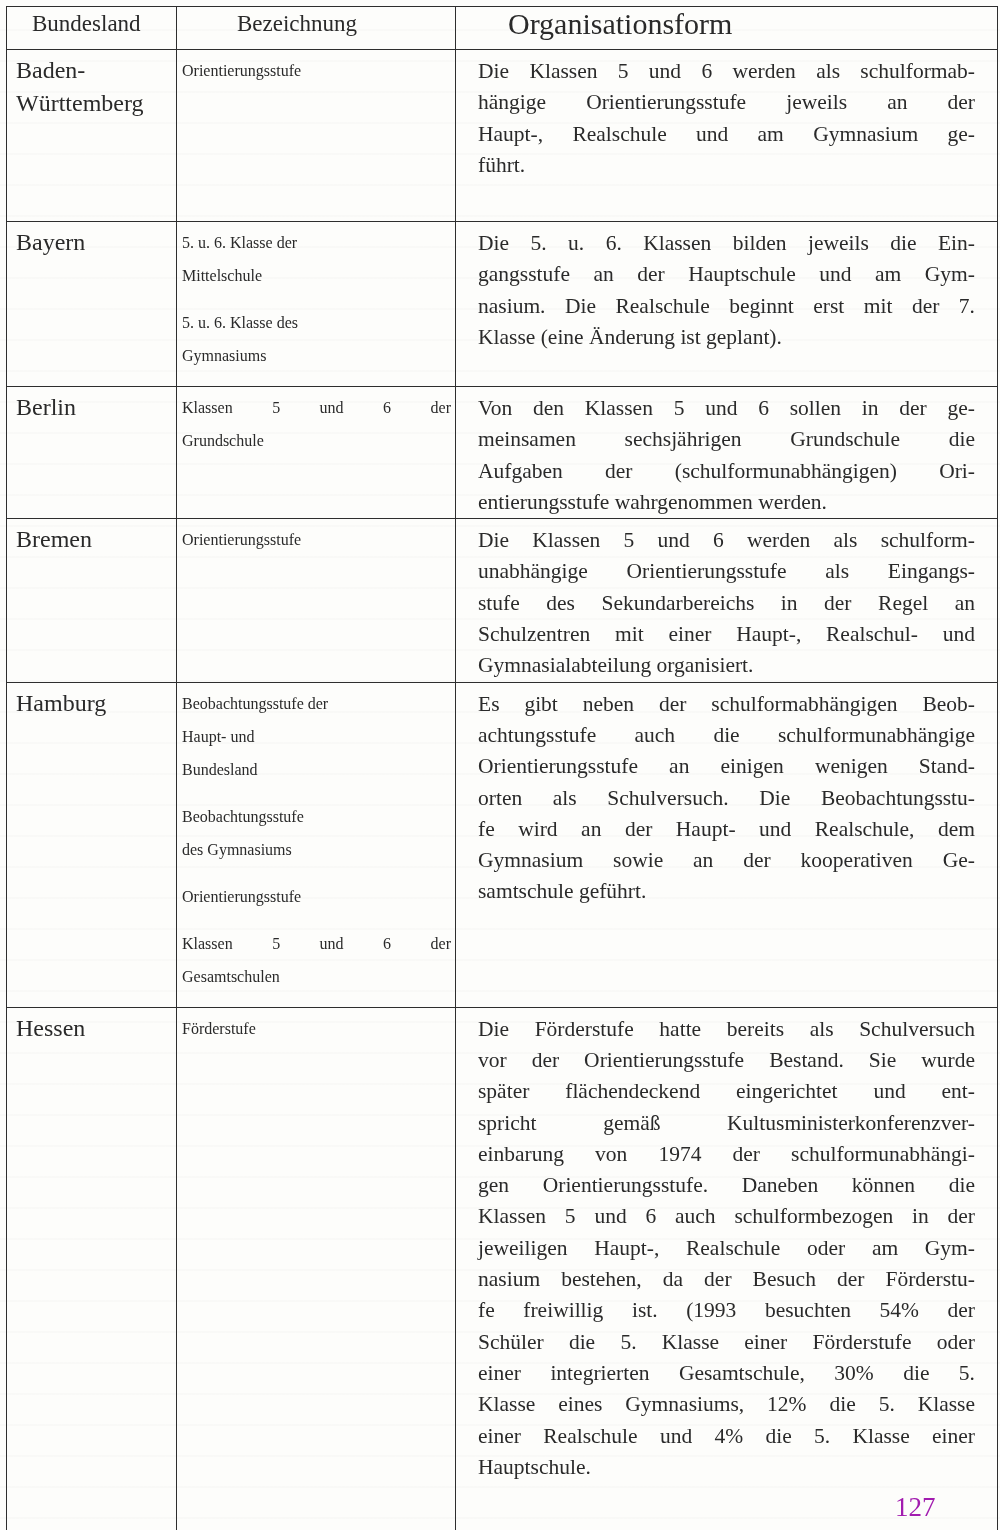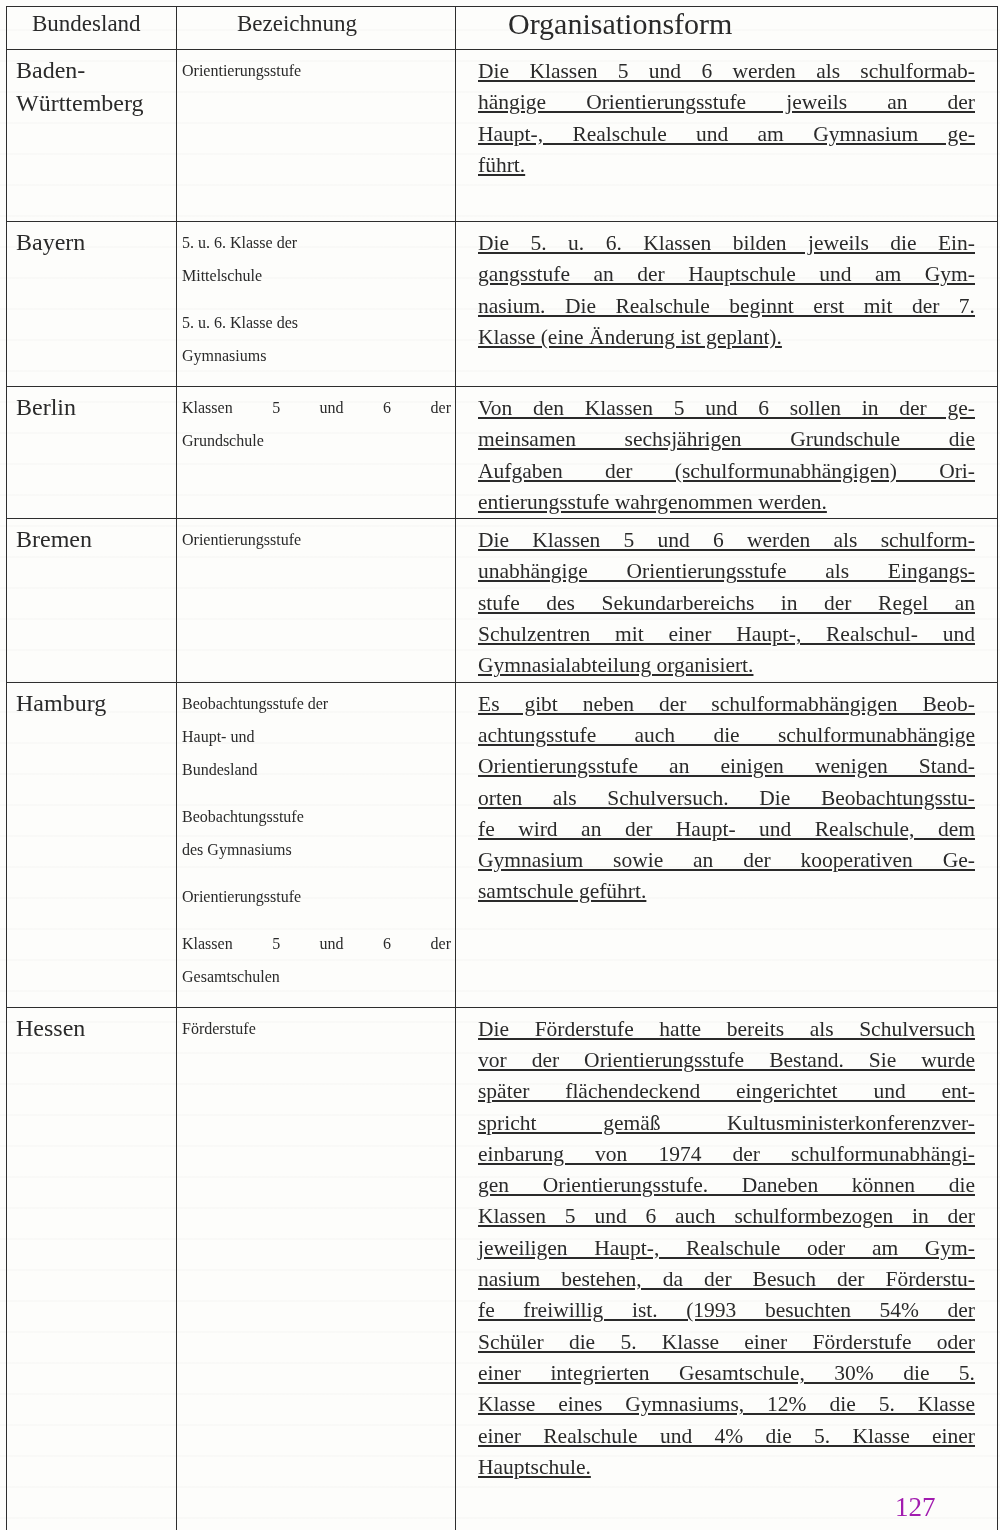--- a/index.html
+++ b/index.html
@@ -20,21 +20,21 @@
     border:1.6px solid #2e2e2e; vertical-align:top; padding:0;
     font-weight:normal; text-align:left;
   }
   col.c1 { width:170px; } col.c2 { width:279px; } col.c3 { width:542px; }
   .hdr th { height:42px; font-size:23px; line-height:34px; padding-top:0; }
   .hdr .h1 { padding-left:25px; }
   .hdr .h2 { padding-left:60px; }
   .hdr .h3 { padding-left:52px; font-size:30px; }
   .cell-land { font-size:24px; line-height:33px; padding:4px 0 0 9px !important; }
   .cell-bez { font-size:16px; line-height:33px; padding:4px 4px 0 5px !important; }
-  .cell-org { font-size:21.5px; line-height:31.3px; padding:6px 22px 0 22px !important; text-align:justify;text-decoration:underline; }
+  .cell-org { font-size:21.5px; line-height:31.3px; padding:6px 22px 0 22px !important; text-align:justify; }
   .line { display:block; white-space:nowrap; text-align:justify; text-align-last:justify; }
   .line.last { text-align-last:left; }
   .bez-block { display:block; margin-bottom:14px; }
   .bez-line { display:block; white-space:nowrap; }
   .bez-line.just { text-align:justify; text-align-last:justify; }
   .r-bw td { height:165px; }
   .r-by td { height:148px; }
   .r-be td { height:123px; }
   .r-hb td { height:156px; }
   .r-hh td { height:308px; }

